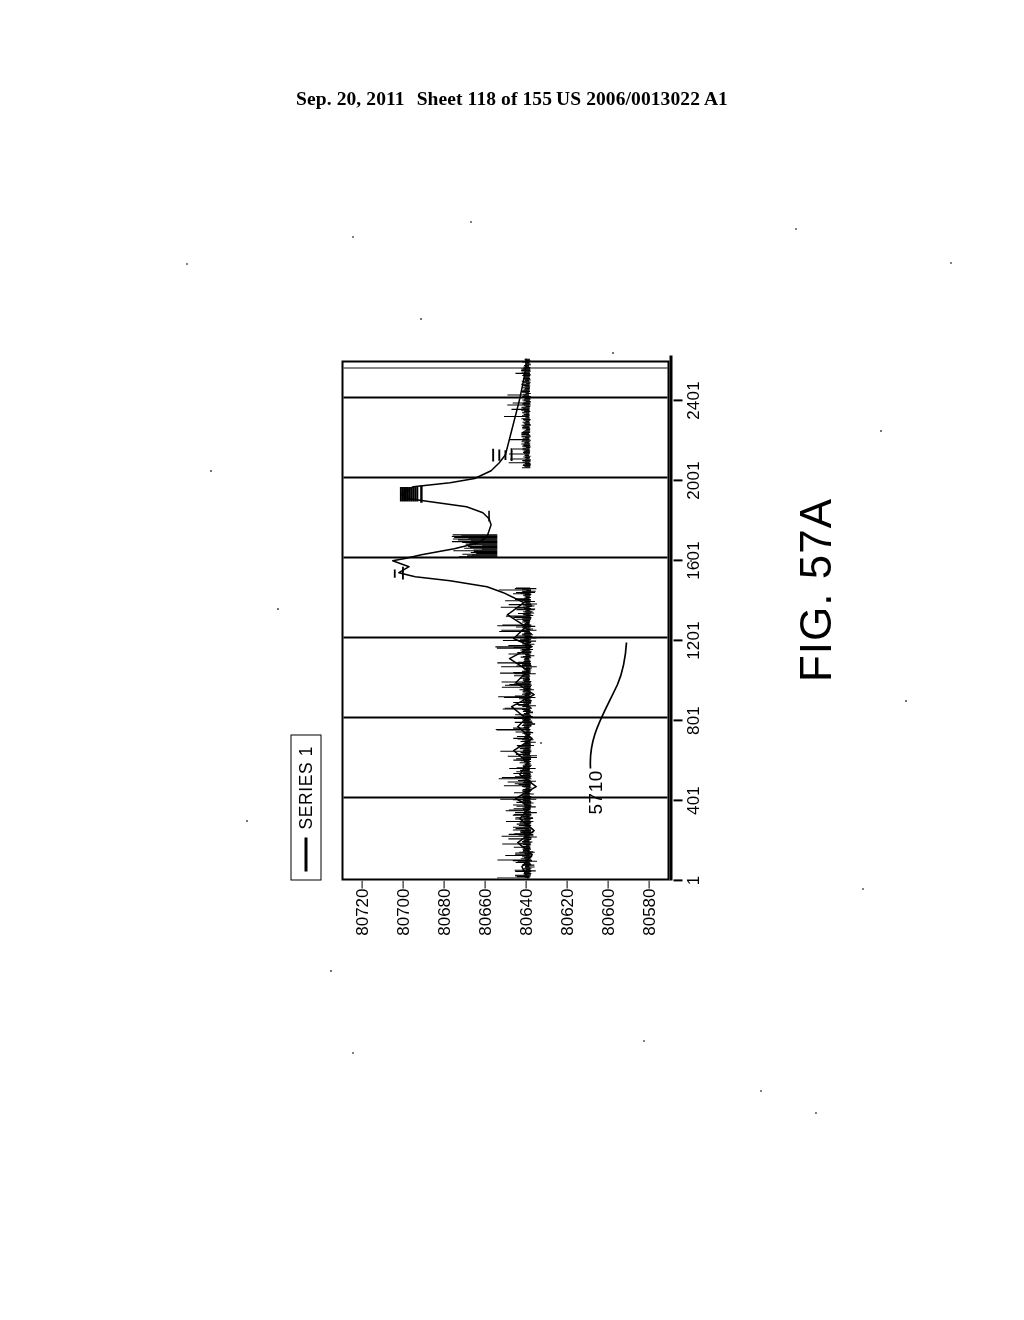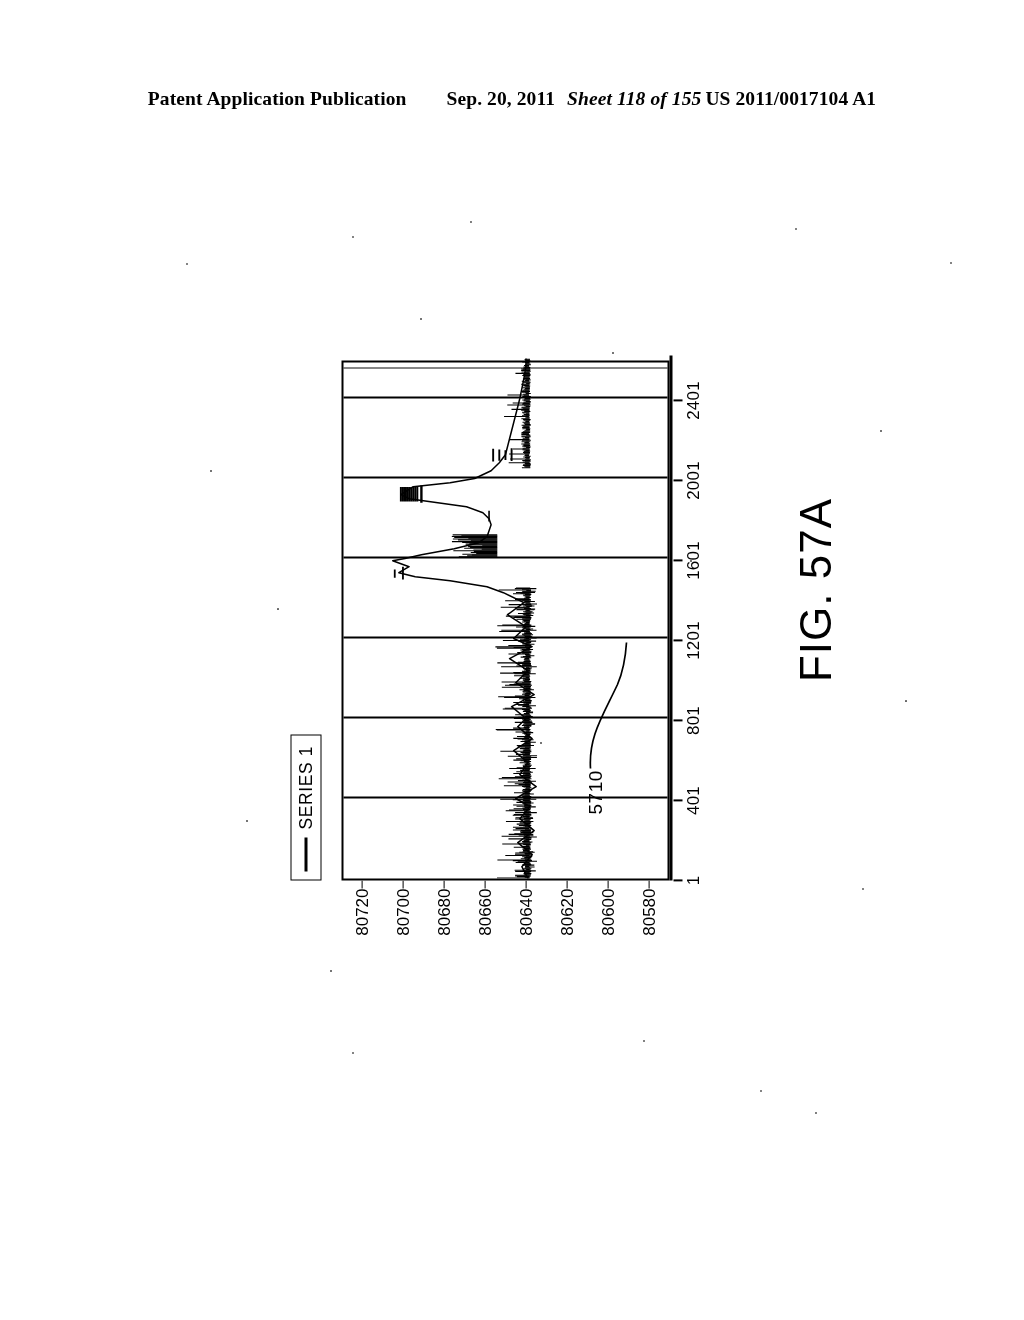--- a/index.html
+++ b/index.html
@@ -14,21 +14,21 @@
   
   .header{
     position:absolute;left:0;top:88px;width:1024px;
     display:flex;justify-content:center;align-items:baseline;
     font-family:"Liberation Serif",serif;
     font-weight:bold;font-size:19.5px;letter-spacing:0.1px;
     white-space:nowrap;
   }
   .header .hd-pub{margin-right:40px;}
   .header .hd-date{margin-right:12px;}
-  .header .hd-sheet{margin-right:4px;font-style:italic;}
+  .header .hd-sheet{margin-right:4px;}
   .header .hd-num{}
 
   
   
   .rotwrap{
     position:absolute;
     
     left:512px;top:616px;
     width:660px;height:455px;
     margin-left:-330px;margin-top:-227.5px;
@@ -114,24 +114,23 @@
   .speck{position:absolute;background:#1a1a1a;border-radius:50%;opacity:.72;}
 
   svg{display:block;}
 </style>
 </head>
 <body>
 
 <div class="page">
 
   <div class="header">
-    <span class="hd-pub">Patent Application Publication</span>
     <span class="hd-date">Sep. 20, 2011</span>
     <span class="hd-sheet">Sheet 118 of 155</span>
-    <span class="hd-num">US 2011/0017104 A1</span>
+    <span class="hd-num">US 2006/0013022 A1</span>
   </div>
 
   <div class="figcap">FIG. 57A</div>
 
   <div class="rotwrap">
     <div class="chartblock">
 
       <div class="legend">
         <span class="swatch"></span>
         <span class="ltext">SERIES 1</span>

